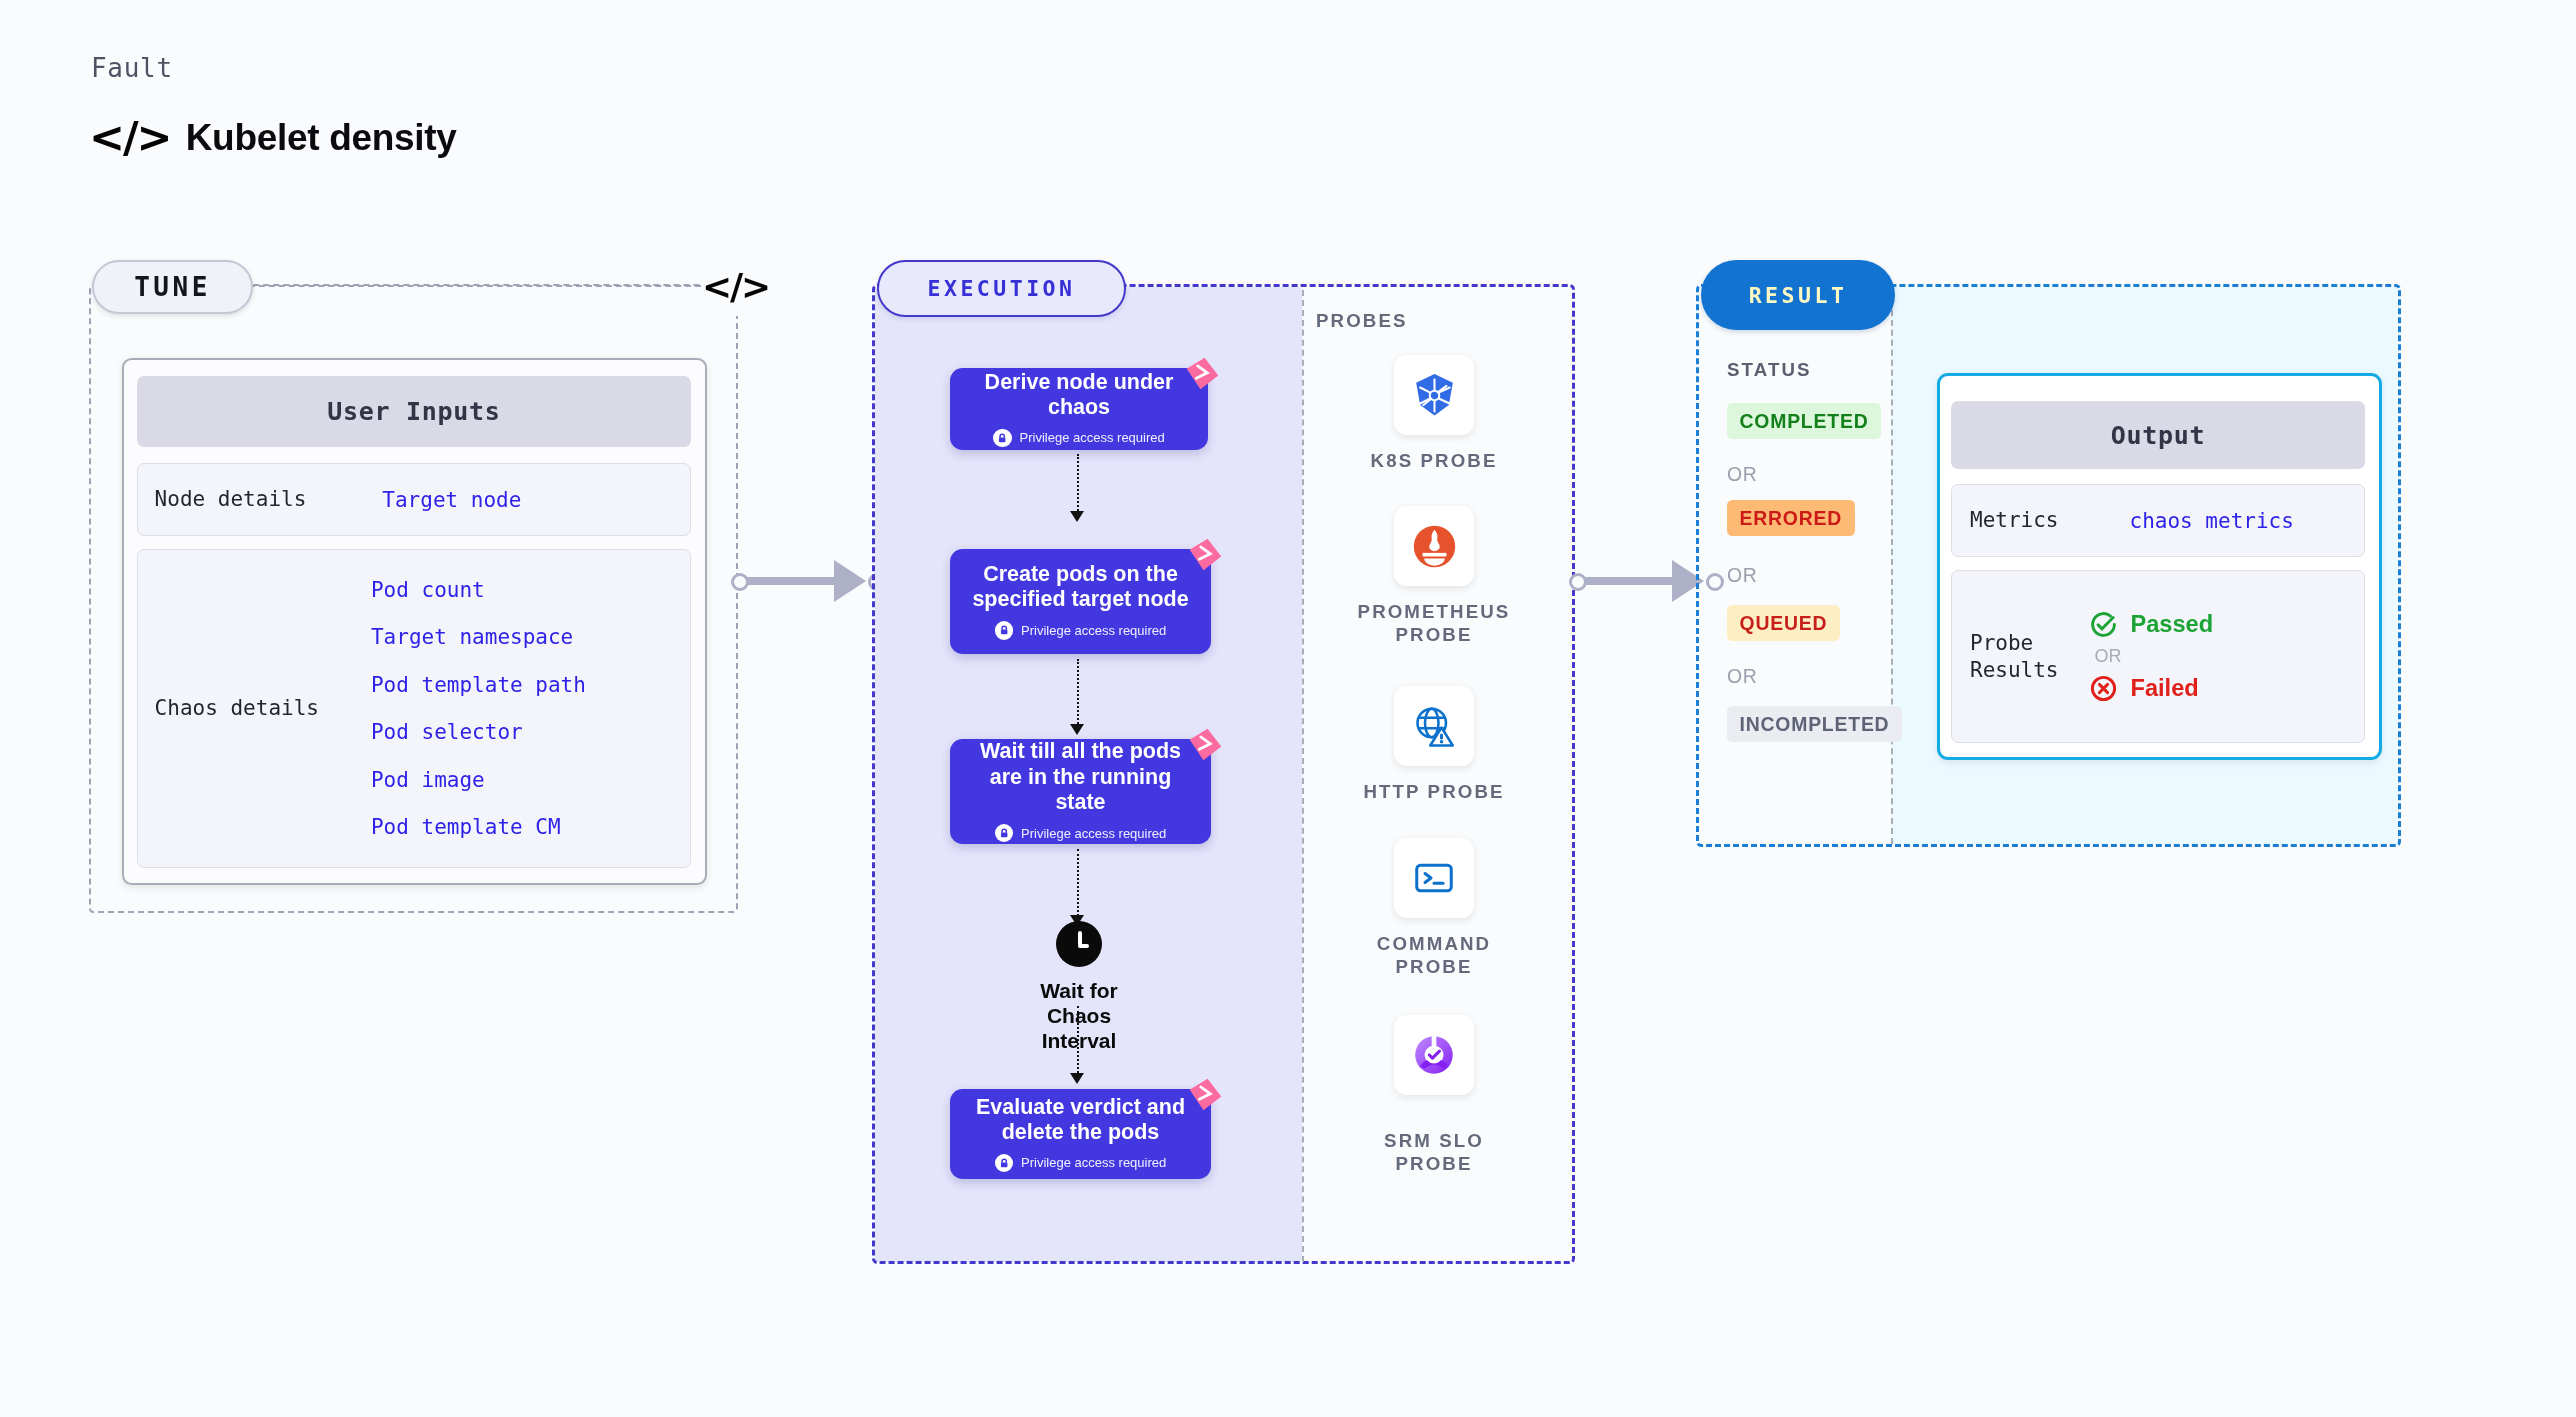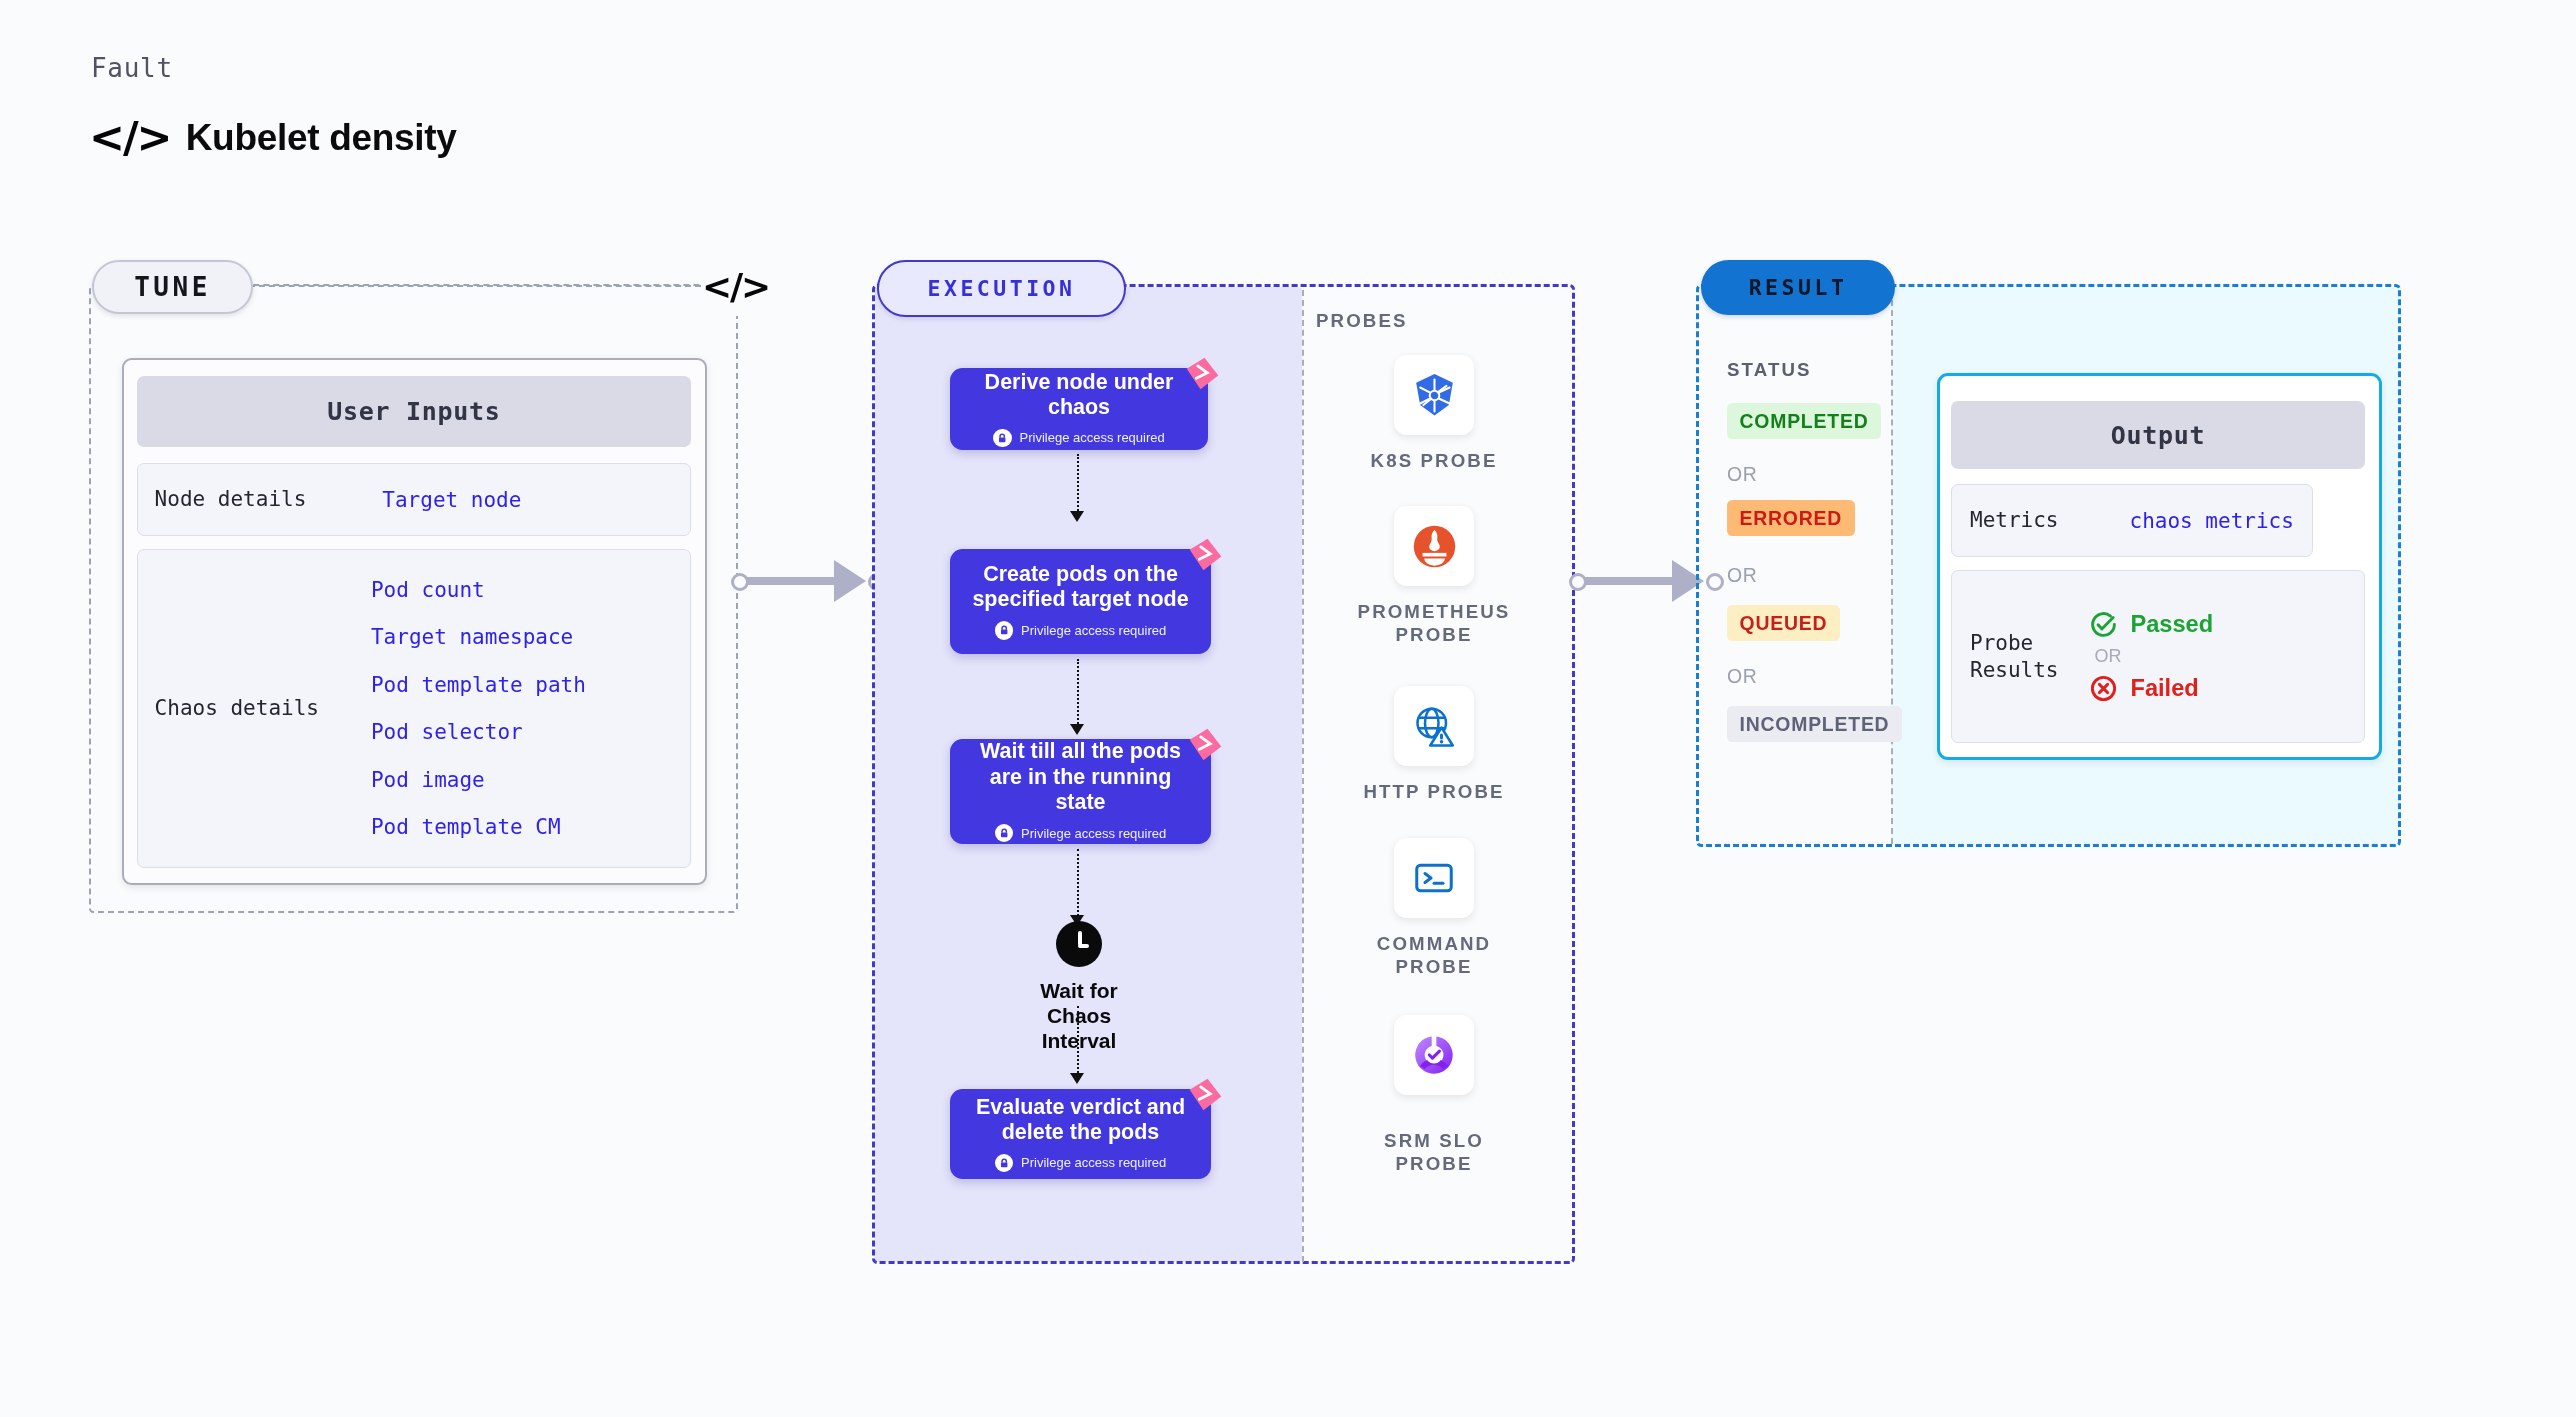--- a/index.html
+++ b/index.html
@@ -119,24 +119,24 @@
     left: 877px; top: 260px;
     width: 249px; height: 57px;
     background: #e9e9fd;
     border: 2.8px solid #4338ca;
     color: #3730d6;
     font-size: 21.5px;
     box-shadow: 0 2.1px 4.8px rgba(40,45,120,.13);
   }
   .pill-result {
     left: 1701px; top: 260px;
-    width: 194px; height: 55px;
+    width: 194px; height: 70px;
     background: #1273d1;
     border: none;
-    color: #0f172a;
+    color: #fef9c3;
     font-size: 21.5px;
     box-shadow: 0 2.1px 4.8px rgba(20,70,140,.2);
   }
 
   
   .pill-dash {
     position: absolute;
     height: 0;
     border-top: 2.8px dashed #9ca3b5;
   }
@@ -199,21 +199,21 @@
     line-height: 1.25;
   }
   .row-values {
     display: flex; flex-direction: column;
     gap: 23.6px;
     color: #2f22e8;
     font-size: 21px;
   }
   .row-node  { left: 137px; top: 463px;  width: 554px; height: 73px; padding-left: 16.6px; }
   .row-chaos { left: 137px; top: 549px;  width: 554px; height: 319px; padding-left: 16.6px; }
-  .row-metrics { left: 1951px; top: 484px; width: 362px; height: 73px; padding-left: 18px; }
+  .row-metrics { left: 1951px; top: 484px; width: 414px; height: 73px; padding-left: 18px; }
   .row-probe   { left: 1951px; top: 570px; width: 414px; height: 173px; padding-left: 18px; }
 
   .row-node .row-values { margin-left: 76px; }
   .row-chaos .row-values { margin-left: 52px; }
   .row-metrics .row-values { margin-left: 71px; }
 
   .row-probe-inner { display: flex; align-items: center; width: 100%; }
   .probe-res-list {
     display: flex; flex-direction: column; gap: 7px;
     margin-left: 30.5px;

